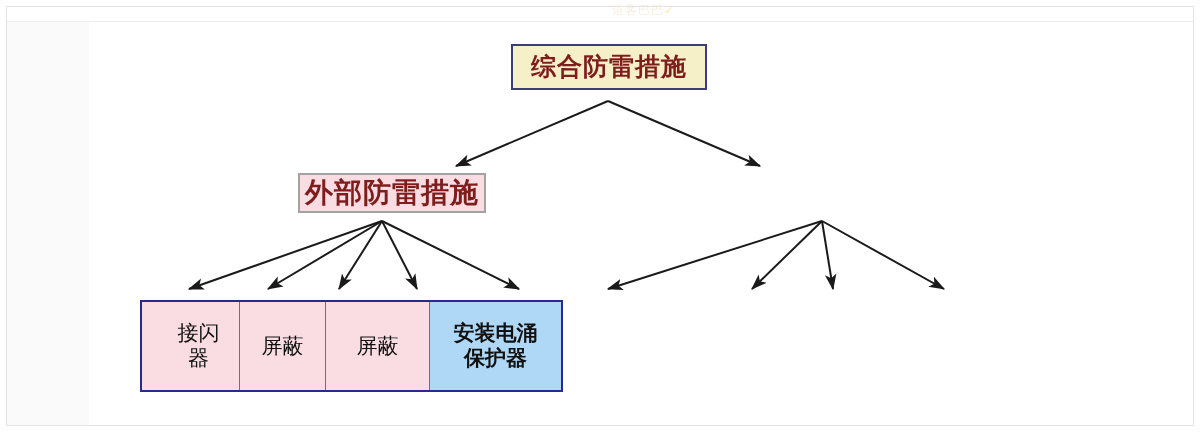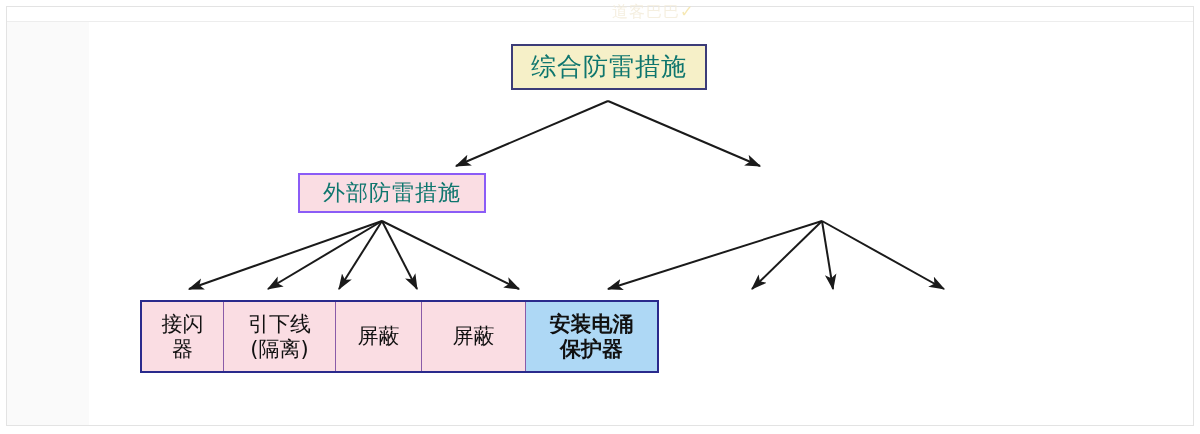--- a/index.html
+++ b/index.html
@@ -49,21 +49,21 @@
     height: 1px;
     background: #ededed;
   }
   .watermark {
     position: absolute;
     left: 612px;
     top: 2px;
     width: 100px;
     height: 16px;
     color: #f2ead6;
-    font-size: 16px;
+    font-size: 12px;
     letter-spacing: 1px;
     white-space: nowrap;
     opacity: .75;
   }
   .watermark .wm-mark { color: #e8c84a; opacity: .55; }
 
   
   #diagram {
     position: absolute;
     left: 0;
@@ -80,57 +80,59 @@
     pointer-events: none;
   }
 
   
   .node {
     position: absolute;
     box-sizing: border-box;
     display: flex;
     align-items: center;
     justify-content: center;
-    color: #0f766e;
+    color: #7f1d1d;
     line-height: 1.12;
     white-space: pre-line;
+    font-weight: bold;
   }
 
   .node-root {
     left: 511px;
     top: 44px;
     width: 196px;
     height: 46px;
     background: #f6f0c8;
     border: 2px solid #3c3c78;
     font-size: 25px;
     letter-spacing: 1px;
   }
 
   .node-branch {
     top: 173px;
     height: 40px;
     background: #fadde3;
-    border: 2px solid #8b5cf6;
-    font-size: 22px;
+    border: 2px solid #a3a3a3;
+    font-size: 28px;
     letter-spacing: 1px;
   }
   .node-branch.left  { left: 298px; width: 188px; }
   .node-branch.right { left: 727px; width: 190px; }
 
   
   .leaf-row {
     position: absolute;
     left: 140px;
     top: 300px;
-    height: 73px;
+    height: 92px;
     display: flex;
     box-sizing: border-box;
     border: 2px solid #2a2a8c;
     background: #fadde3;
+    padding-left: 16px;
   }
   .leaf {
     box-sizing: border-box;
     display: flex;
     align-items: center;
     justify-content: center;
     text-align: center;
     font-size: 21px;
     line-height: 1.18;
     color: #111111;
@@ -184,22 +186,20 @@
     </svg>
 
     <div class="node node-root">综合防雷措施</div>
 
     <div class="node node-branch left">外部防雷措施</div>
 
 
     <div class="leaf-row">
       <div class="leaf" style="width:82px">接闪
 器</div>
-      <div class="leaf" style="width:112px">引下线
-(隔离)</div>
       <div class="leaf" style="width:86px">屏蔽</div>
       <div class="leaf" style="width:104px">屏蔽</div>
       <div class="leaf blue" style="width:131px">安装电涌
 保护器</div>
     </div>
 
   </div>
 </div>
 
 </body></html>

